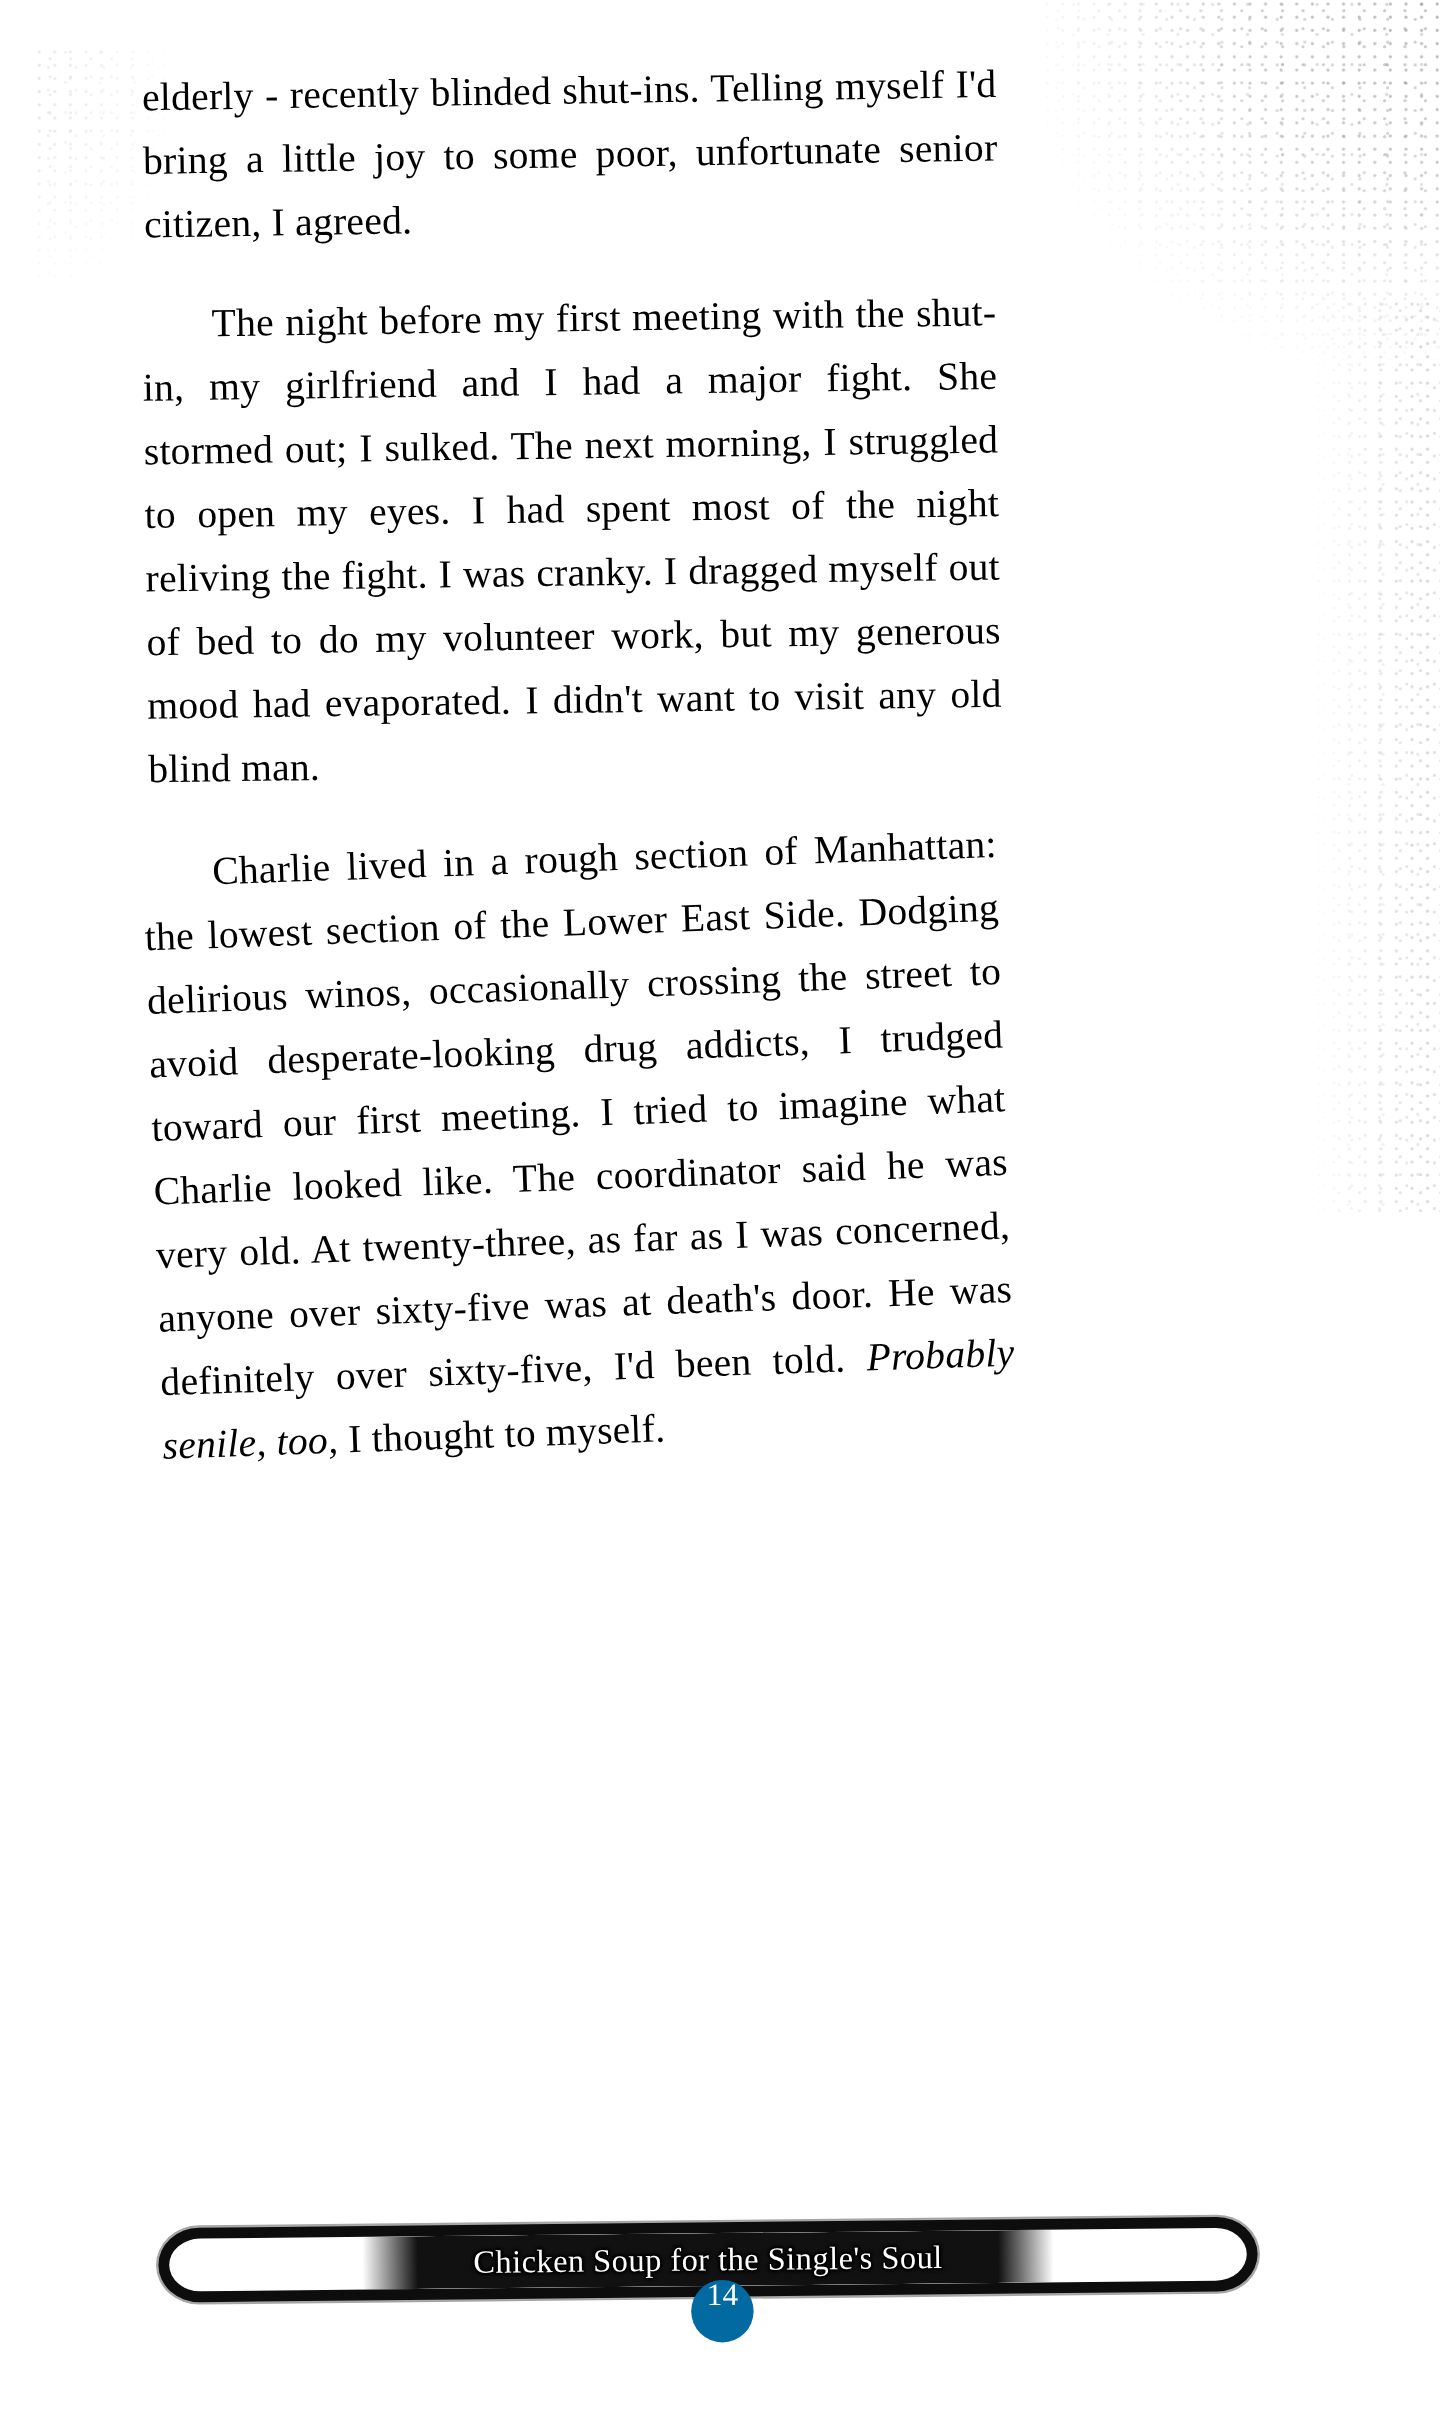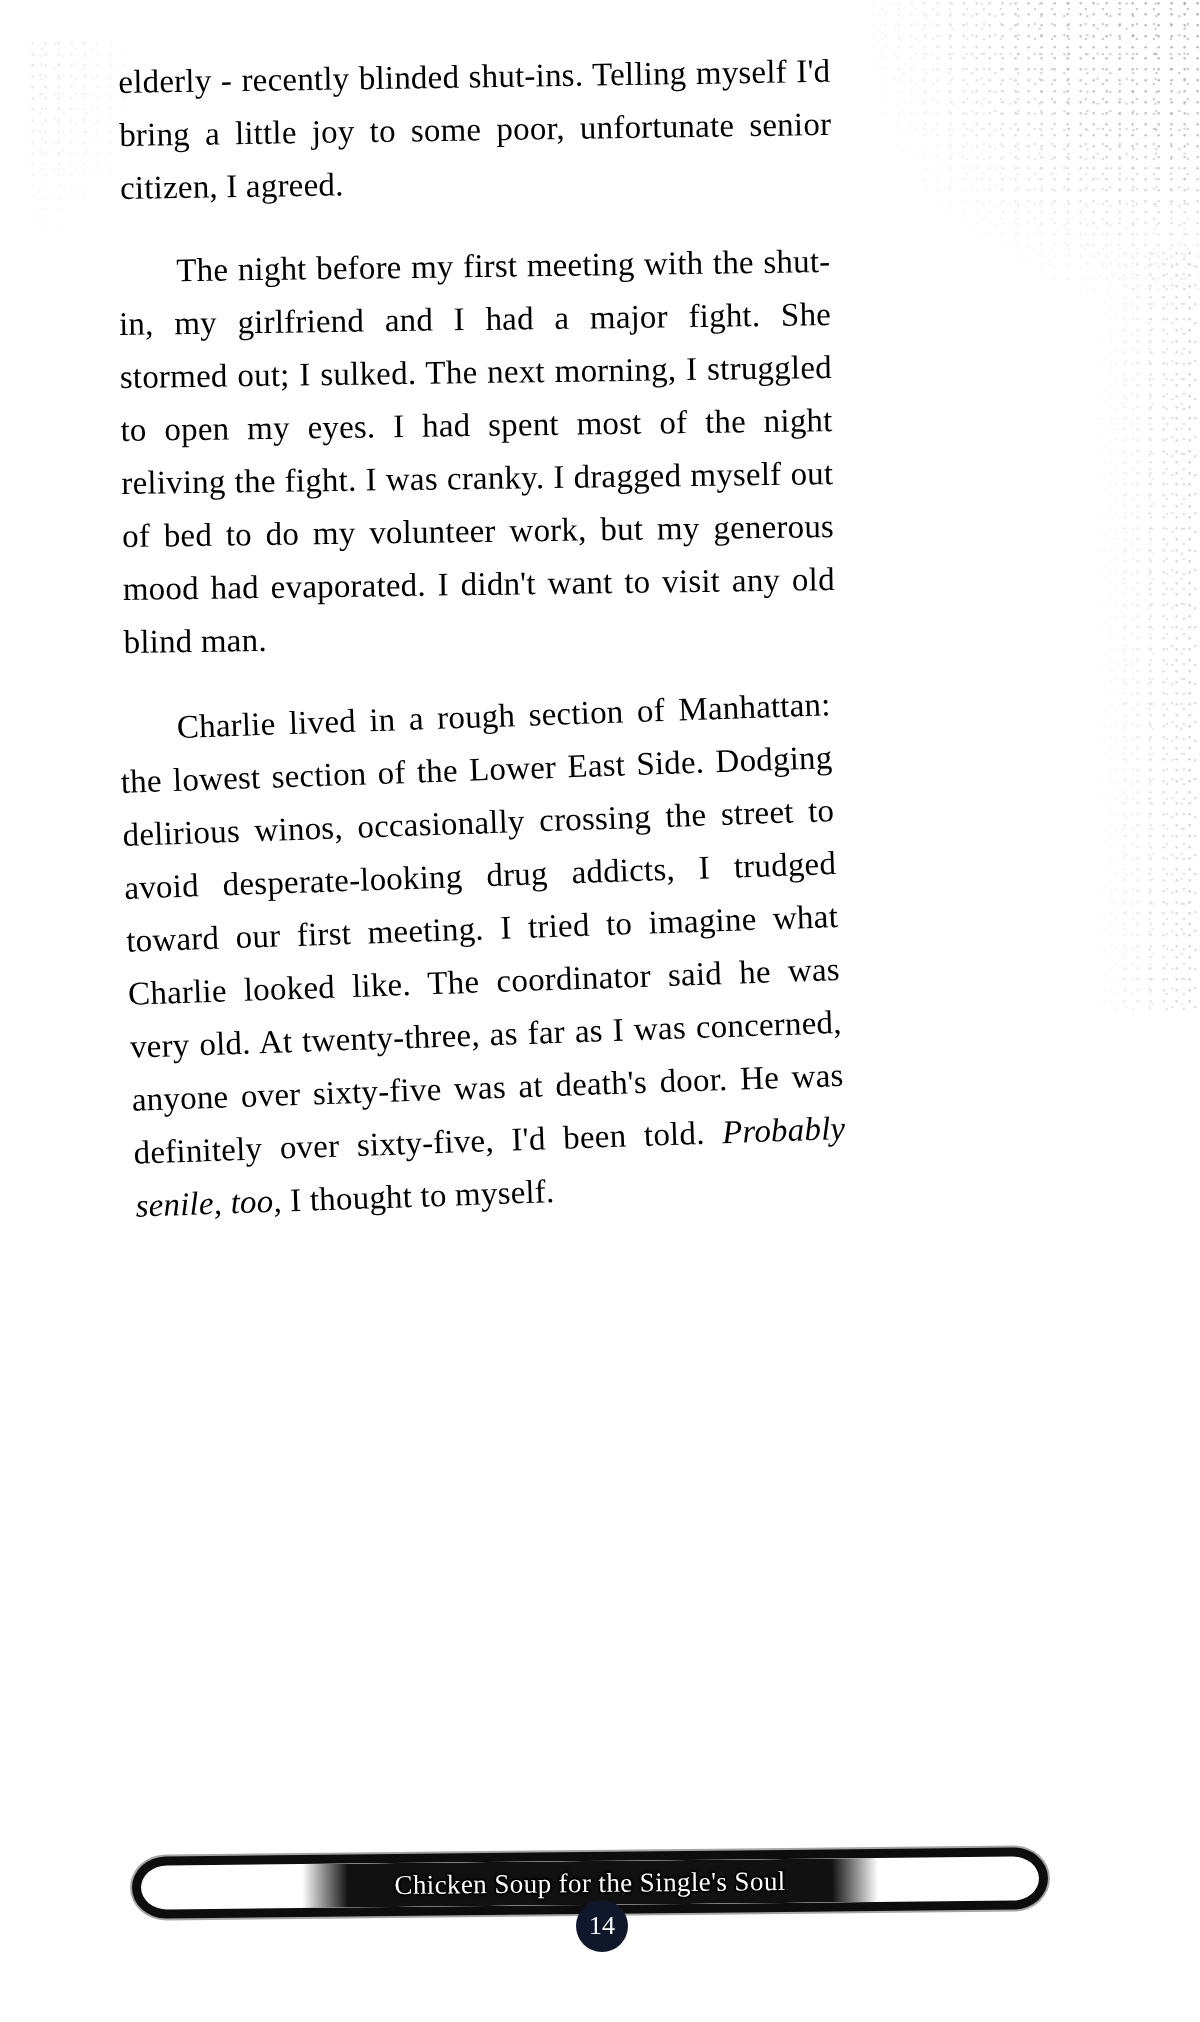--- a/index.html
+++ b/index.html
@@ -152,23 +152,22 @@
             mask-image: linear-gradient(to right, rgba(0,0,0,0) 0%, rgba(0,0,0,1) 8%, rgba(0,0,0,1) 92%, rgba(0,0,0,0) 100%);
   }
   #page-number-badge {
     position: absolute;
     left: 50%;
     top: 58px;
     transform: translateX(-50%);
     width: 52px;
     height: 52px;
     border-radius: 50%;
-    background: #0f172a;
+    background: #0369a1;
     display: flex;
-    align-items: center;
     justify-content: center;
   }
   #page-number {
     color: #ffffff;
     font-size: 26px;
     line-height: 26px;
     font-family: "Liberation Serif", serif;
   }
 </style>
 </head>

